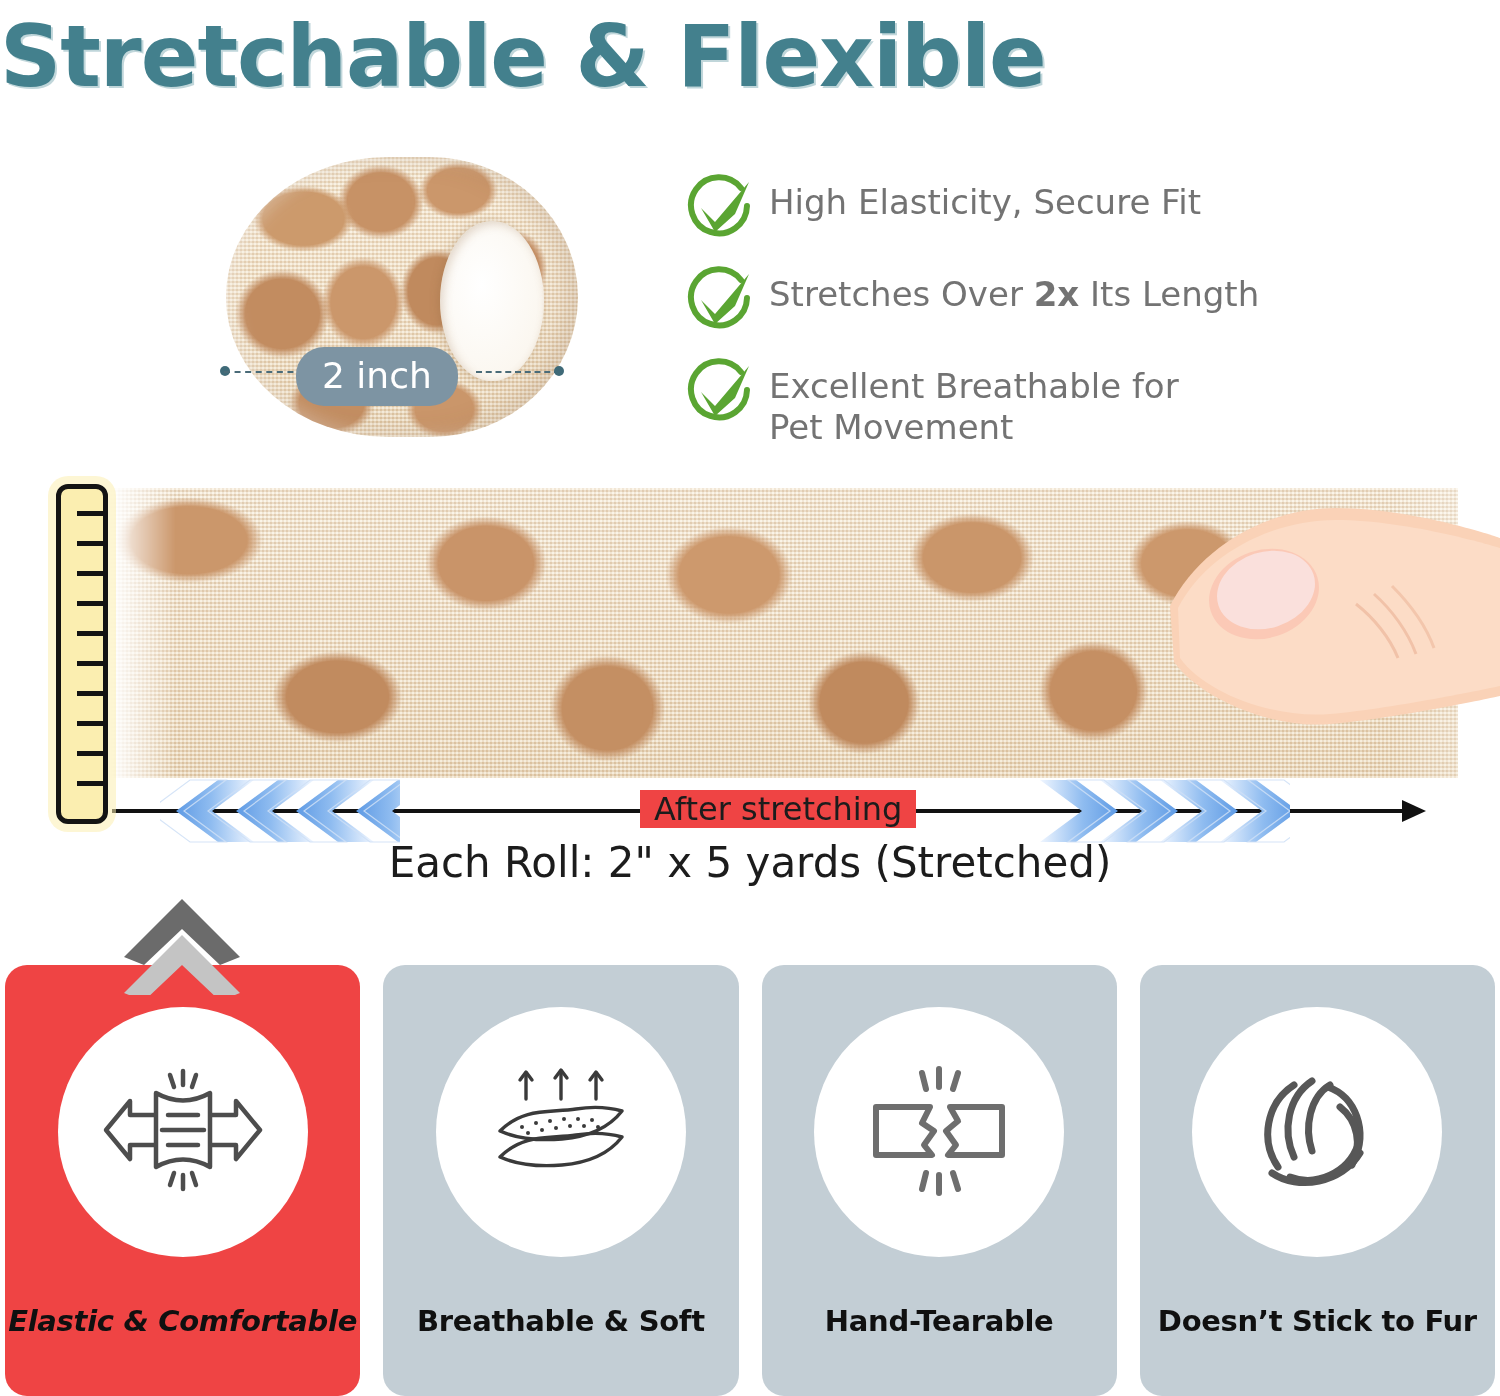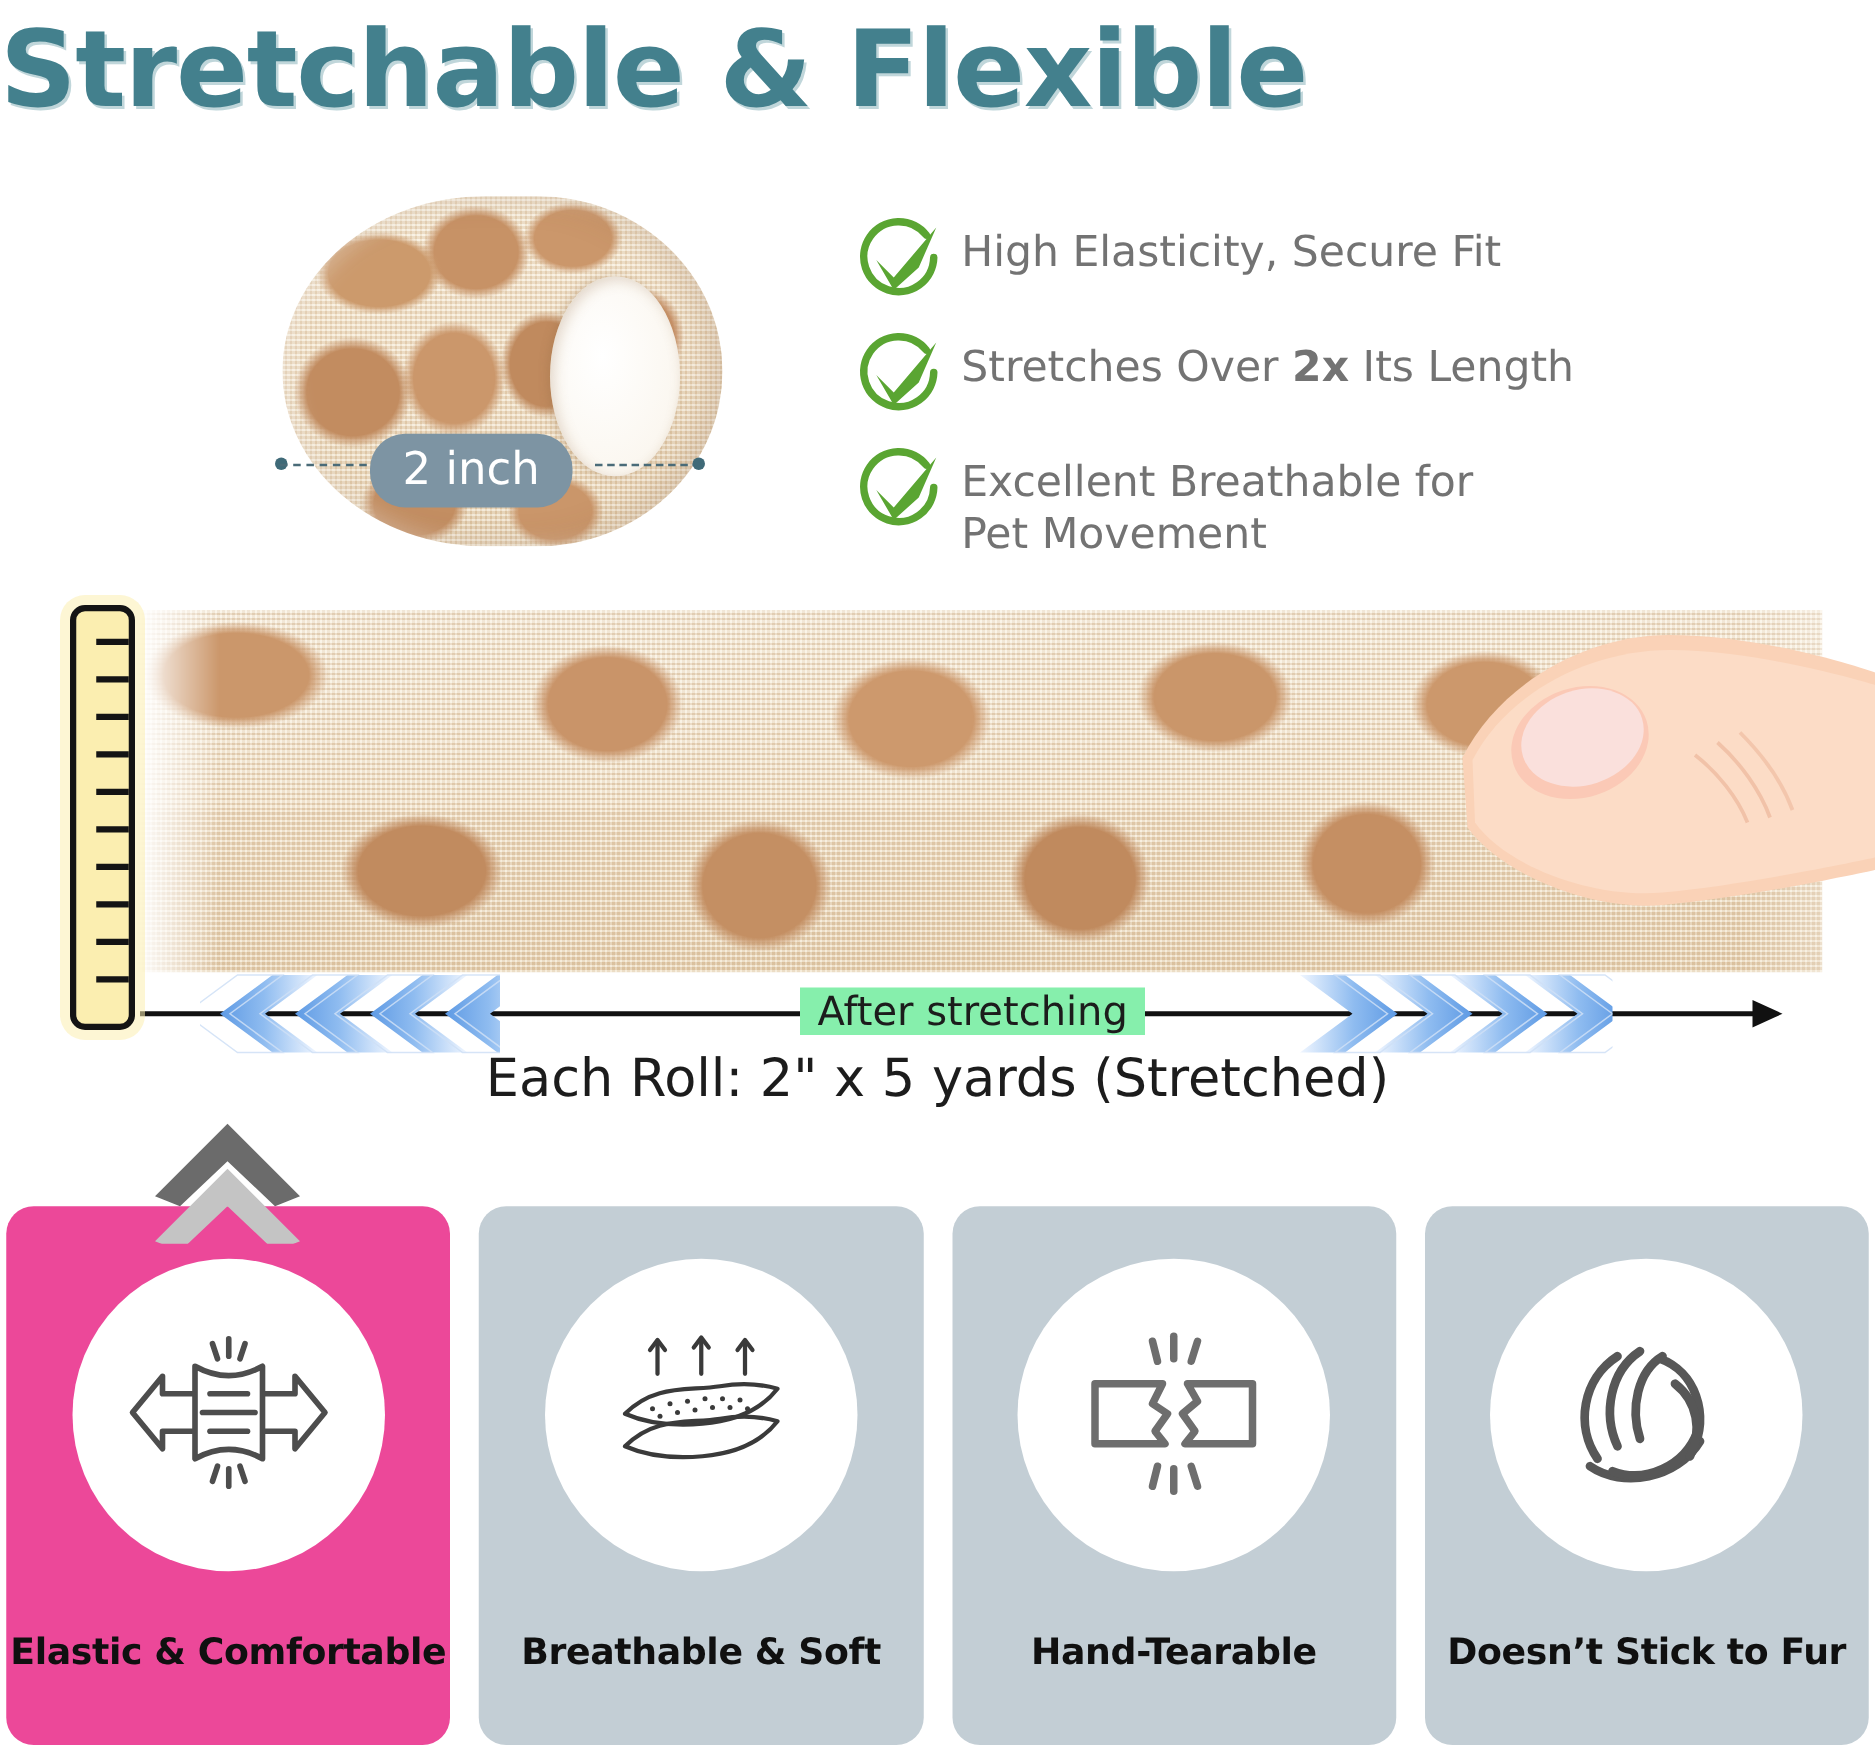--- a/index.html
+++ b/index.html
@@ -206,21 +206,21 @@
     border-bottom: 11px solid transparent;
   }
   .chev-group { position: absolute; top: 2px; }
   .chev-group.left  { left: 160px; }
   .chev-group.right { left: 1030px; }
   .stretch-label {
     position: absolute;
     left: 640px; top: 14px;
     font-size: 32px;
     color: #1c1c1c;
-    background: #86efac;
+    background: #ef4444;
     padding: 0 14px;
     font-family: "DejaVu Sans", sans-serif;
   }
 
   .roll-spec {
     position: absolute;
     left: 0; top: 362px;
     width: 1500px;
     text-align: center;
     font-size: 42px;
@@ -246,21 +246,21 @@
     padding: 0 5px;
   }
   .card {
     flex: 1 1 0;
     border-radius: 22px;
     position: relative;
     display: flex;
     flex-direction: column;
     align-items: center;
   }
-  .card.green { background: #ec4899; }
+  .card.green { background: #ef4444; font-style: italic; }
   .card.gray  { background: #c3ced5; }
   .card-circle {
     width: 250px; height: 250px;
     border-radius: 50%;
     background: #ffffff;
     margin-top: 42px;
     display: flex;
     align-items: center;
     justify-content: center;
   }

